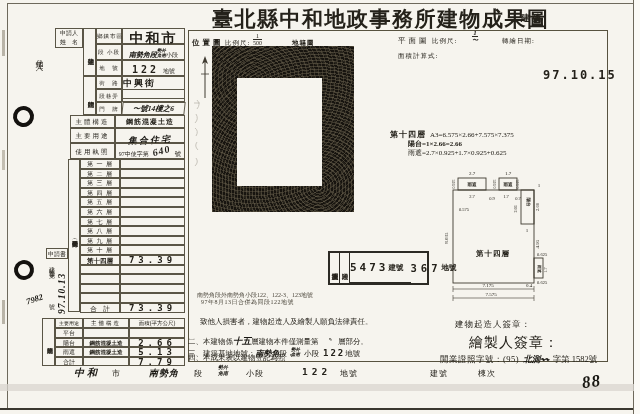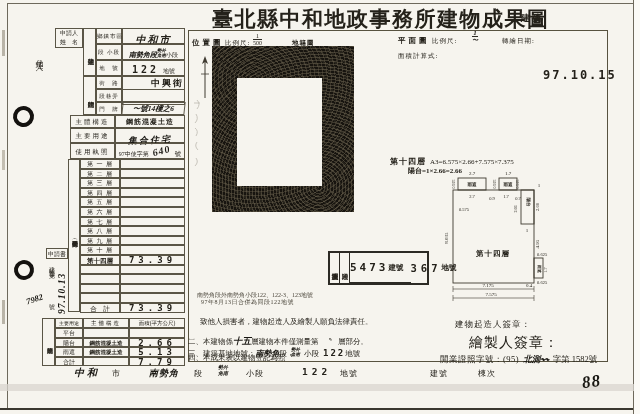--- a/index.html
+++ b/index.html
@@ -43,38 +43,38 @@
 
   <div class="a cell" style="left:55px;top:28px;width:28px;height:20px;">
     <div class="t" style="font-size:6px;line-height:9px;text-align:center;">申請人</div>
     <div class="t" style="font-size:6px;line-height:9px;text-align:center;">姓　名</div>
   </div>
 
   <div class="a cell t v" style="left:83px;top:28px;width:13px;height:48px;font-size:6.5px;text-align:center;padding-top:2px;">建物坐落</div>
 
   <div class="a cell t rowlbl" style="left:96px;top:28px;width:26px;height:16px;font-size:5.5px;line-height:15px;text-align:center;">鄉鎮市區</div>
   <div class="a cell" style="left:122px;top:28px;width:63px;height:16px;text-align:center;">
-    <span class="t" style="font-size:10px;font-weight:700;letter-spacing:2px;line-height:15px;font-style:italic;">中和市</span>
+    <span class="t" style="font-size:14px;font-weight:700;letter-spacing:2px;line-height:15px;">中和市</span>
   </div>
 
   <div class="a cell t rowlbl" style="left:96px;top:44px;width:26px;height:16px;font-size:5.5px;line-height:15px;text-align:center;">段 小段</div>
   <div class="a cell" style="left:122px;top:44px;width:63px;height:16px;text-align:center;line-height:14px;">
     <span class="t hand" style="font-size:7px;">南勢角段</span><span class="stack2"><span class="t hand" style="display:block;">勢外</span><span class="t hand" style="display:block;">角南</span></span><span class="t" style="font-size:6px;">小段</span>
   </div>
 
   <div class="a cell t rowlbl" style="left:96px;top:60px;width:26px;height:16px;font-size:5.5px;line-height:15px;text-align:center;">地　號</div>
   <div class="a cell" style="left:122px;top:60px;width:63px;height:16px;text-align:center;line-height:14px;">
     <span class="t num" style="font-size:10px;letter-spacing:3px;">122</span>
     <span class="t" style="font-size:6px;">地號</span>
   </div>
 
   <div class="a cell t v" style="left:83px;top:76px;width:13px;height:39px;font-size:6.5px;text-align:center;padding-top:1px;">建物門牌</div>
 
   <div class="a cell t rowlbl" style="left:96px;top:76px;width:26px;height:13px;font-size:5.5px;line-height:12px;text-align:center;">街　路</div>
-  <div class="a cell t" style="left:122px;top:76px;width:63px;height:29px;font-size:9px;font-weight:700;letter-spacing:2px;line-height:12px;text-align:right;">中興街</div>
+  <div class="a cell t" style="left:122px;top:76px;width:63px;height:23px;font-size:9px;font-weight:700;letter-spacing:2px;line-height:12px;text-align:left;">中興街</div>
 
   <div class="a cell t rowlbl" style="left:96px;top:89px;width:26px;height:13px;font-size:5.5px;line-height:12px;text-align:center;">段巷弄</div>
   <div class="a cell t" style="left:122px;top:89px;width:63px;height:13px;"></div>
 
   <div class="a cell t rowlbl" style="left:96px;top:102px;width:26px;height:13px;font-size:5.5px;line-height:12px;text-align:center;">門　牌</div>
   <div class="a cell t hand" style="left:122px;top:102px;width:63px;height:13px;font-size:7.5px;line-height:12px;text-align:center;transform:skewX(-6deg);">〜號14樓之6</div>
 
   <div class="a cell t" style="left:70px;top:115px;width:45px;height:13px;font-size:6.5px;line-height:12px;text-align:center;letter-spacing:2px;">主體構造</div>
   <div class="a cell t" style="left:115px;top:115px;width:70px;height:13px;font-size:7px;font-weight:700;line-height:12px;text-align:center;letter-spacing:1px;">鋼筋混凝土造</div>
 
@@ -171,36 +171,37 @@
   <div class="a" style="left:212px;top:46px;width:142px;height:166px;background-color:#17140f;
               background-image:repeating-radial-gradient(circle at 30% 20%, rgba(110,100,80,.4) 0 1px, transparent 1px 4px),
                                repeating-radial-gradient(circle at 75% 85%, rgba(140,130,105,.35) 0 1px, transparent 1px 3px),
                                repeating-linear-gradient(35deg, rgba(90,84,66,.25) 0 2px, transparent 2px 6px);"></div>
   <div class="a" style="left:237px;top:78px;width:85px;height:108px;background:#f6f4ee;"></div>
 
   <svg class="a" style="left:191px;top:98px;opacity:.55;" width="12" height="72" viewBox="0 0 12 72">
     <path d="M6 2 q4 4 0 9 M3 5 h6 M5 16 q3 5 -1 9 M4 30 q4 3 1 8 M6 44 q-3 4 1 8 M5 60 q3 4 -1 8" fill="none" stroke="#9a958a" stroke-width="0.9"></path>
   </svg>
 
-  <div class="a t" style="left:398px;top:36px;font-size:7.5px;font-weight:700;letter-spacing:3px;">平面圖</div>
+  <div class="a t" style="left:398px;top:36px;font-size:7.5px;font-weight:400;letter-spacing:3px;">平面圖</div>
   <div class="a t" style="left:432px;top:37px;font-size:6.5px;letter-spacing:1px;">比例尺:</div>
   <div class="a frac" style="left:472px;top:30px;">
     <span class="t hand" style="font-size:7px;display:block;">1</span>
     <span class="t hand den" style="font-size:6px;">〜</span>
   </div>
   <div class="a t" style="left:502px;top:37px;font-size:6.5px;letter-spacing:1px;">轉繪日期:</div>
   <div class="a t num" style="left:543px;top:32px;font-size:12px;letter-spacing:2px;margin-top:36px;">97.10.15</div>
   <div class="a t" style="left:398px;top:52px;font-size:6.5px;letter-spacing:1px;">面積計算式:</div>
 
   <div class="a" style="left:390px;top:127px;width:215px;">
-    <div style="line-height:9px;margin-top:27px;">
+    <div style="line-height:9px;">
       <span class="t" style="font-size:8px;font-weight:700;letter-spacing:1px;">第十四層</span>
       <span class="t" style="font-size:7px;">A3=6.575×2.66+7.575×7.375</span>
     </div>
     <div class="t" style="font-size:7px;line-height:8.5px;padding-left:18px;font-weight:700;">陽台=1×2.66=2.66</div>
+    <div class="t" style="font-size:7px;line-height:8.5px;padding-left:18px;">雨遮=2.7×0.925+1.7×0.925+0.625</div>
   </div>
 
   <svg class="a" style="left:438px;top:166px;" width="175" height="140" viewBox="0 0 175 140">
     <g fill="none" stroke="#3f3a30" stroke-width="0.9">
       <rect x="15" y="24" width="81" height="93"></rect>
       <rect x="20" y="12" width="28" height="12"></rect>
       <rect x="61" y="12" width="18" height="12"></rect>
       <rect x="83" y="24" width="13" height="34"></rect>
       <rect x="96" y="92" width="9" height="20"></rect>
       <line x1="15" y1="123" x2="96" y2="123" stroke-width="0.6"></line>

